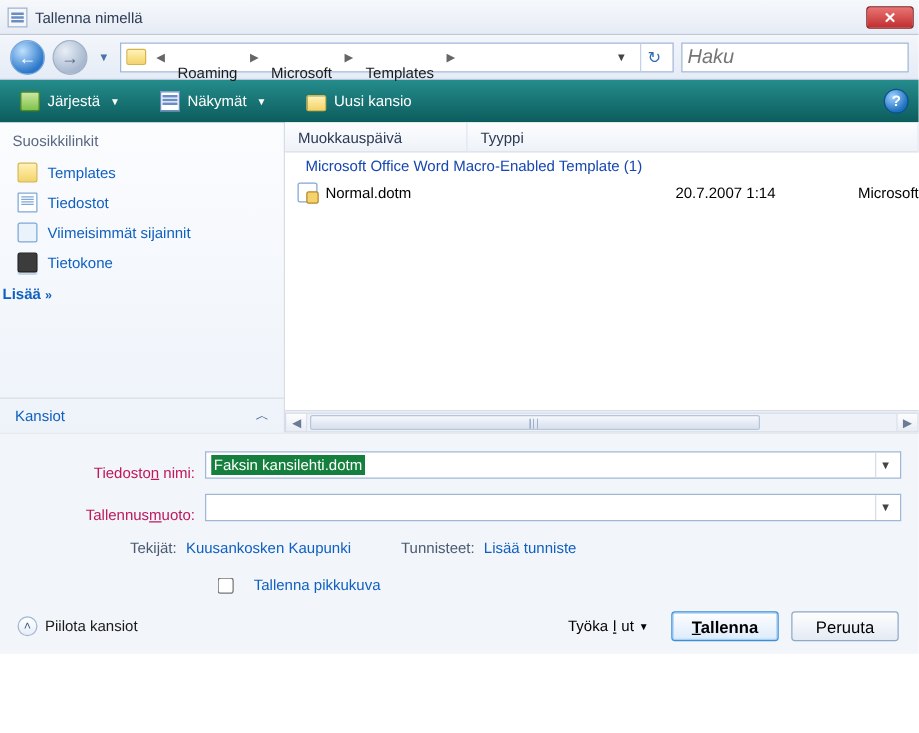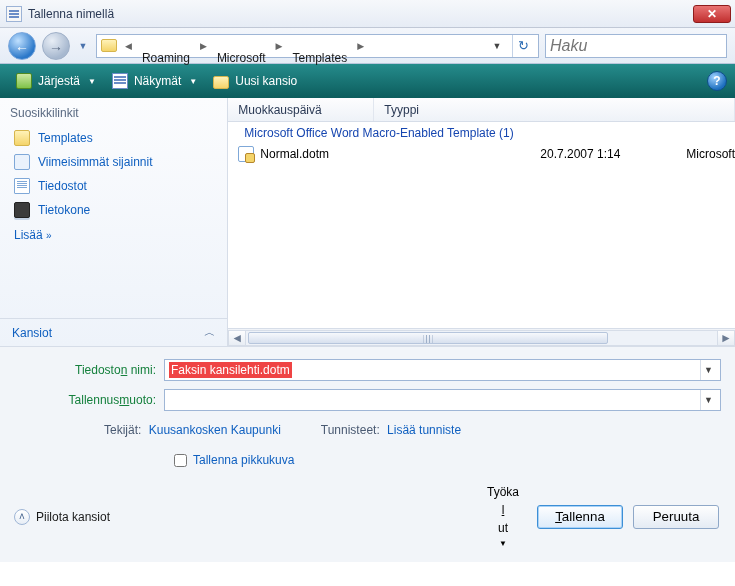--- a/index.html
+++ b/index.html
@@ -22,21 +22,21 @@
   .crumb { color:#1a1a1a; padding:0 2px; cursor:pointer;margin-top:24px; }
   .crumb-sep { color:#666; font-size:9px; padding:0 2px; cursor:pointer; }
   .addressbar .spacer { flex:1; }
   .addr-drop { width:18px; text-align:center; color:#444; font-size:9px; cursor:pointer; }
   .refresh { width:22px; height:22px; border-left:1px solid #c3d2e7; display:flex; align-items:center; justify-content:center; color:#2e6db4; font-size:13px; cursor:pointer; }
   .searchbox { width:182px; height:24px; border:1px solid #9fb6d6; background:#fff; display:flex; align-items:center; padding:0 4px; }
   .searchbox input { border:none; outline:none; flex:1; font-style:italic; color:#14532d; font-size:16px; background:transparent; }
   .searchbox .mag { color:#4a72ac; font-size:13px; cursor:pointer; }
 
   
-  .toolbar { height:34px; background:linear-gradient(#258c8c,#0c5c5c); display:flex; align-items:center; padding:0 8px; gap:0; color:#fff; }
+  .toolbar { height:34px; background:linear-gradient(#258c8c,#0c5c5c); display:flex; align-items:center; padding:0 8px; gap:16px; color:#fff; }
   .tbtn { display:flex; align-items:center; gap:6px; padding:3px 8px; cursor:pointer; border-radius:2px; }
   .tbtn .drop { font-size:8px; margin-left:2px; }
   .tb-ico { width:16px; height:16px; display:inline-block; }
   .ico-org { background:linear-gradient(#cde8a4,#7fc24a); border:1px solid #4f8a21; border-radius:2px; }
   .ico-views { background:#fff; border:1px solid #6b8dc7; position:relative; }
   .ico-views::before{content:"";position:absolute;left:1px;right:1px;top:2px;height:2px;background:#6b8dc7;box-shadow:0 3px 0 #6b8dc7,0 6px 0 #6b8dc7;}
   .ico-newf { width:16px; height:13px; background:linear-gradient(#fff2b8,#f4d46a); border:1px solid #d6b54d; border-radius:2px; position:relative; top:1px;}
   .toolbar .flex { flex:1; }
   .help { width:20px; height:20px; border-radius:50%; background:radial-gradient(circle at 35% 30%,#9fd2ff,#1d6fbf 70%); border:1px solid #0f4e8a; color:#fff; display:flex; align-items:center; justify-content:center; font-weight:bold; cursor:pointer; }
 
@@ -45,21 +45,21 @@
   .sidebar { width:248px; background:linear-gradient(#fbfcfe,#eef3fa); border-right:1px solid #d6dde8; display:flex; flex-direction:column; }
   .sidebar .hdr { color:#5a6a82; padding:8px 10px 6px; }
   .favlink { display:flex; align-items:center; gap:8px; padding:4px 14px; color:#1060c0; cursor:pointer; }
   .favlink .fico { width:16px; height:16px; display:inline-block; }
   .fico-folder { width:16px; height:13px; background:linear-gradient(#fff2b8,#f4d46a); border:1px solid #d6b54d; border-radius:2px; }
   .fico-docs { width:13px; height:15px; background:#fff; border:1px solid #7fa8d8; border-radius:1px; position:relative; }
   .fico-docs::after{content:"";position:absolute;left:2px;right:2px;top:2px;height:1px;background:#7fa8d8;box-shadow:0 2px 0 #7fa8d8,0 4px 0 #7fa8d8,0 6px 0 #7fa8d8;}
   .fico-recent { width:14px;height:14px;border:1px solid #7fa8d8;border-radius:2px;background:#eaf2fc;}
   .fico-desktop { width:16px; height:12px; background:#4aa3e6; border:1px solid #1e6aad; border-radius:2px; box-shadow:0 2px 0 #c6d4e6; }
   .fico-computer { width:16px; height:12px; background:#3c3c3c; border:1px solid #222; border-radius:2px; box-shadow:0 2px 0 #c6d4e6; }
-  .more { color:#1060c0; padding:6px 14px; cursor:pointer; }
+  .more { color:#1060c0; padding:6px 2px; cursor:pointer;font-weight:bold; }
   .more .chev { font-size:10px; letter-spacing:-2px; }
   .sidebar .gap { flex:1; }
   .folders-row { border-top:1px solid #d6dde8; padding:6px 12px; color:#1060c0; display:flex; align-items:center; justify-content:space-between; cursor:pointer;}
   .folders-row .up { color:#3b5b88; font-size:11px; }
 
   .fileview { flex:1; display:flex; flex-direction:column; background:#fff; }
   .colhdr { height:24px; background:linear-gradient(#fdfdfe,#eef2f8); border-bottom:1px solid #d6dde8; display:flex; align-items:center; }
   .colhdr .col { padding:0 10px; border-right:1px solid #e1e6ef; height:100%; display:flex; align-items:center; color:#2b3a55; cursor:pointer; }
   .col-name { width:302px; }
   .col-date { width:146px; }
@@ -73,38 +73,38 @@
   .filerow .type { flex:1; }
   .hscroll { height:18px; background:#f0f3f8; border-top:1px solid #d6dde8; display:flex; align-items:center; }
   .hscroll .arrow{width:18px;text-align:center;color:#6b7b93;cursor:pointer;border:1px solid #d6dde8;background:linear-gradient(#fdfdfe,#e8edf4);height:16px;line-height:14px;}
   .hscroll .track{flex:1;position:relative;height:16px;border:1px solid #d6dde8;border-left:none;border-right:none;background:#eef2f8;}
   .hscroll .thumb{position:absolute;left:2px;top:1px;height:12px;width:360px;background:linear-gradient(#f6f8fc,#d7e0ee);border:1px solid #b6c5dc;border-radius:2px;cursor:pointer;}
   .hscroll .thumb::after{content:"";position:absolute;left:50%;top:2px;width:9px;height:8px;transform:translateX(-50%);background:repeating-linear-gradient(90deg,#9fb0c8 0 1px,transparent 1px 3px);}
 
   
   .bottom { padding:12px 14px 10px; background:#f2f5f9; }
   .formrow { display:flex; align-items:center; margin-bottom:8px; }
-  .formrow .lbl { width:150px; text-align:right; padding-right:8px; color:#15803d; }
+  .formrow .lbl { width:150px; text-align:right; padding-right:8px; color:#be185d;margin-top:12px; }
   .combo { flex:1; height:22px; border:1px solid #9fb6d6; background:#fff; display:flex; align-items:center; padding:0 4px; }
-  .combo .sel { background:#ef4444; color:#fff; padding:1px 2px; }
+  .combo .sel { background:#15803d; color:#fff; padding:1px 2px; }
   .combo .cbox-drop { width:16px;text-align:center;color:#444;font-size:9px;cursor:pointer;border-left:1px solid #d6dde8;height:100%;display:flex;align-items:center;justify-content:center;}
   .metarow { display:flex; gap:40px; padding:4px 0 10px 90px; }
   .metarow .k { color:#4a5a72; margin-right:4px; }
   .metarow .v { color:#1060c0; cursor:pointer; }
-  .chkrow { padding:6px 0 14px 160px; display:flex; align-items:flex-end; gap:6px; color:#1060c0; }
+  .chkrow { padding:6px 0 14px 160px; display:flex; align-items:flex-end; gap:16px; color:#1060c0; }
   .chkrow input { width:13px; height:13px; }
 
   .footer { display:flex; align-items:center; gap:10px; padding:0 2px 0 0; }
   .hide { display:flex; align-items:center; gap:6px; cursor:pointer; color:#1a1a1a; }
   .hide .circ{width:16px;height:16px;border:1px solid #9fb6d6;border-radius:50%;display:flex;align-items:center;justify-content:center;font-size:10px;color:#3b5b88;background:linear-gradient(#fff,#e8eef6);}
   .footer .flex{flex:1;}
-  .tools { display:flex; align-items:center; gap:4px; cursor:pointer; padding:4px 8px;flex-direction:column; }
+  .tools { display:flex; align-items:center; gap:4px; cursor:pointer; padding:4px 8px; }
   .tools .drop{font-size:8px;}
   .btn { height:24px; min-width:86px; border:1px solid #8fa8c8; background:linear-gradient(#fefefe,#e4ebf4); border-radius:3px; cursor:pointer; padding:0 14px; }
-  .btn.primary { border-color:#3d8fd6; box-shadow:0 0 0 1px #a9d2f7 inset; background:linear-gradient(#fefeff,#dcebfa); }
+  .btn.primary { border-color:#3d8fd6; box-shadow:0 0 0 1px #a9d2f7 inset; background:linear-gradient(#fefeff,#dcebfa);font-weight:bold; }
 
   u.ak { text-decoration: underline; }
 </style>
 </head>
 <body>
 
 <div class="titlebar">
   <span class="app-icon"></span>
   <span class="title">Tallenna nimellä</span>
   <div class="close-btn">✕</div>
@@ -153,26 +153,26 @@
 </div>
 
 <div class="mainarea">
   <div class="sidebar">
     <div class="hdr">Suosikkilinkit</div>
     <div class="favlink">
       <span class="fico fico-folder"></span>
       <span>Templates</span>
     </div>
     <div class="favlink">
+      <span class="fico fico-docs"></span>
+      <span>Tiedostot</span>
+    </div>
+    <div class="favlink">
       <span class="fico fico-recent"></span>
       <span>Viimeisimmät sijainnit</span>
-    </div>
-    <div class="favlink">
-      <span class="fico fico-docs"></span>
-      <span>Tiedostot</span>
     </div>
     <div class="favlink">
       <span class="fico fico-computer"></span>
       <span>Tietokone</span>
     </div>
     <div class="more">
       <span>Lisää</span>
       <span class="chev"> »</span>
     </div>
     <div class="gap"></div>

